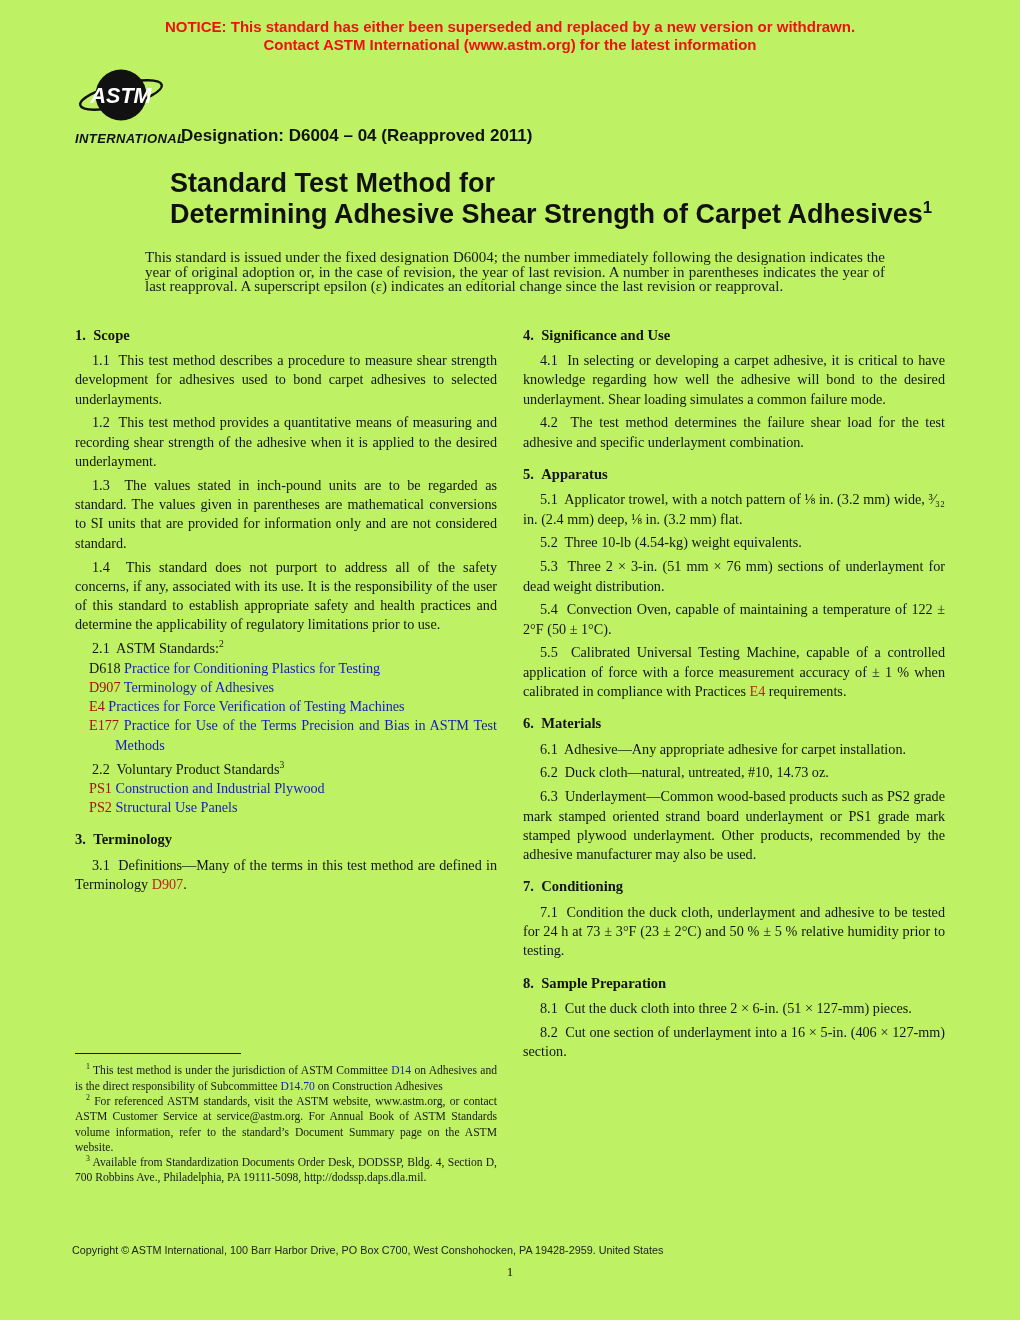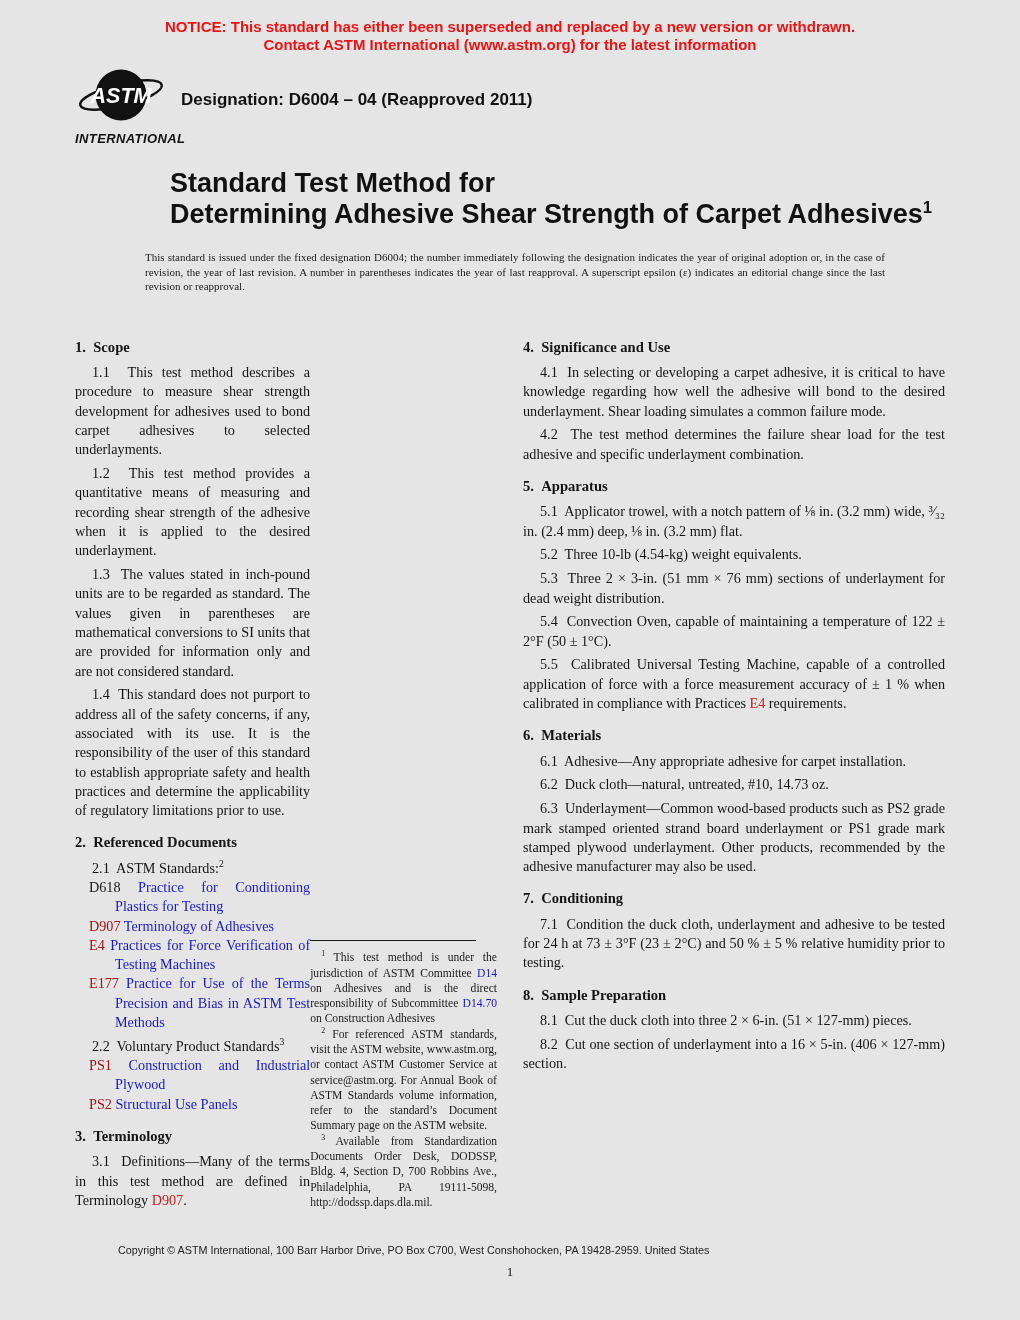--- a/index.html
+++ b/index.html
@@ -1,36 +1,36 @@
 <!DOCTYPE html>
 <html><head>
 <meta charset="utf-8">
 <style>
   html,body { margin:0; padding:0; background:#ffffff; }
   .page {
     position:relative;
     width:1020px; height:1320px;
     box-sizing:border-box;
     padding:18px 75px 0;
-    background:#e5e5e5;
+    background:#bef264;
     color:var(--text,#111);
     font-family:"Liberation Serif", serif;
     overflow:hidden;
   }
   
   .notice {
     text-align:center;
     font-family:"Liberation Sans", sans-serif;
     font-weight:bold;
     font-size:15px; line-height:18px;
     color:var(--notice,#ee1111);
     margin-bottom:14px;
   }
   
-  .header { display:flex; align-items:flex-start; height:78px; }
+  .header { display:flex; align-items:flex-end; height:78px; }
   .logo { width:96px; text-align:center; }
   .logo-intl {
     font-family:"Liberation Sans", sans-serif;
     font-weight:bold; font-style:italic;
     font-size:13px; letter-spacing:0.4px; color:#111;
     margin-top:-3px;
   }
   .designation {
     font-family:"Liberation Sans", sans-serif;
     font-weight:bold; font-size:17px;
@@ -41,32 +41,32 @@
     margin:26px 0 0 95px;
     font-family:"Liberation Sans", sans-serif;
     font-weight:bold; font-size:27px; line-height:23.5px;
     color:#111;
   }
   .t-sup { font-size:62%; vertical-align:super; }
   
   .intro {
     margin:24px 0 16px 70px;
     width:740px;
-    font-size:11px; line-height:14.6px;
+    font-size:15px; line-height:14.6px;
     text-align:justify; color:#1a1a1a;
   }
   
   .body {
     display:flex; gap:26px;
     margin-top:30px;
     min-height:862px;
     font-size:14.2px; line-height:19.3px;
     color:#141414;
   }
-  .col { width:422px; display:flex; flex-direction:row;margin-top:12px; }
+  .col { width:422px; display:flex; flex-direction:column; }
   .sec-h {
     font-weight:bold; font-size:14.6px;
     margin:13px 0 6px;
   }
   .col-sections > .sec-h:first-child { margin-top:2px; }
   .para { margin:4.5px 0 0; text-indent:17px; text-align:justify; }
   .ref  { margin:0; padding-left:40px; text-indent:-26px; text-align:justify; }
   .sg-italic { }
   .sg-sup { vertical-align:super; font-size:68%; line-height:0; }
   .sg-link-blue { color:var(--blue,#1a1ac2); }
@@ -77,21 +77,21 @@
   .fn-rule { width:166px; border-top:1.6px solid #1a1a1a; margin-bottom:9px; }
   .fn {
     font-size:11.6px; line-height:15.3px;
     text-align:justify; text-indent:11px; margin:0;
     color:#1a1a1a;
   }
   
   .footer {
     position:absolute; left:72px; right:56px; bottom:64px;
     font-family:"Liberation Sans", sans-serif;
-    font-size:10.8px; color:#222;margin-left:46px;
+    font-size:10.8px; color:#222;
   }
   .page-num {
     position:absolute; left:0; right:0; bottom:40px;
     text-align:center; font-size:13px; color:#111;
   }
 </style>
 </head>
 <body>
 
 <div class="page" style="--notice: #ee1111; --blue: #1a1ac2; --red: #a31212; --red2: #c42020; --text: #111111;">
@@ -121,21 +121,20 @@
   <div class="intro">This standard is issued under the fixed designation D6004; the number immediately following the designation indicates the year of original adoption or, in the case of revision, the year of last revision. A number in parentheses indicates the year of last reapproval. A superscript epsilon (ε) indicates an editorial change since the last revision or reapproval.</div>
 
   <div class="body">
     <div class="col">
       <div class="col-sections">
           <div class="sec-h">1.&nbsp;&nbsp;Scope</div>
           <p class="para"><span class="sg sg-plain">1.1&nbsp; This test method describes a procedure to measure shear strength development for adhesives used to bond carpet adhesives to selected underlayments.</span></p>
           <p class="para"><span class="sg sg-plain">1.2&nbsp; This test method provides a quantitative means of measuring and recording shear strength of the adhesive when it is applied to the desired underlayment.</span></p>
           <p class="para"><span class="sg sg-plain">1.3&nbsp; The values stated in inch-pound units are to be regarded as standard. The values given in parentheses are mathematical conversions to SI units that are provided for information only and are not considered standard.</span></p>
           <p class="para"><span class="sg sg-plain">1.4&nbsp; </span><span class="sg sg-italic">This standard does not purport to address all of the safety concerns, if any, associated with its use. It is the responsibility of the user of this standard to establish appropriate safety and health practices and determine the applicability of regulatory limitations prior to use.</span></p>
-          <div class="sec-h">2.&nbsp;&nbsp;Referenced Documents</div>
           <p class="para"><span class="sg sg-plain">2.1&nbsp; </span><span class="sg sg-italic">ASTM Standards:</span><span class="sg sg-sup">2</span></p>
           <p class="ref"><span class="sg sg-plain">D618 </span><span class="sg sg-link-blue">Practice for Conditioning Plastics for Testing</span></p>
           <p class="ref"><span class="sg sg-link-red">D907</span><span class="sg sg-plain"> </span><span class="sg sg-link-blue">Terminology of Adhesives</span></p>
           <p class="ref"><span class="sg sg-link-red">E4</span><span class="sg sg-plain"> </span><span class="sg sg-link-blue">Practices for Force Verification of Testing Machines</span></p>
           <p class="ref"><span class="sg sg-link-red">E177</span><span class="sg sg-plain"> </span><span class="sg sg-link-blue">Practice for Use of the Terms Precision and Bias in ASTM Test Methods</span></p>
           <p class="para"><span class="sg sg-plain">2.2&nbsp; </span><span class="sg sg-italic">Voluntary Product Standards</span><span class="sg sg-sup">3</span></p>
           <p class="ref"><span class="sg sg-link-red">PS1</span><span class="sg sg-plain"> </span><span class="sg sg-link-blue">Construction and Industrial Plywood</span></p>
           <p class="ref"><span class="sg sg-link-red">PS2</span><span class="sg sg-plain"> </span><span class="sg sg-link-blue">Structural Use Panels</span></p>
           <div class="sec-h">3.&nbsp;&nbsp;Terminology</div>
           <p class="para"><span class="sg sg-plain">3.1&nbsp; </span><span class="sg sg-italic">Definitions</span><span class="sg sg-plain">—Many of the terms in this test method are defined in Terminology </span><span class="sg sg-link-red2">D907</span><span class="sg sg-plain">.</span></p>

